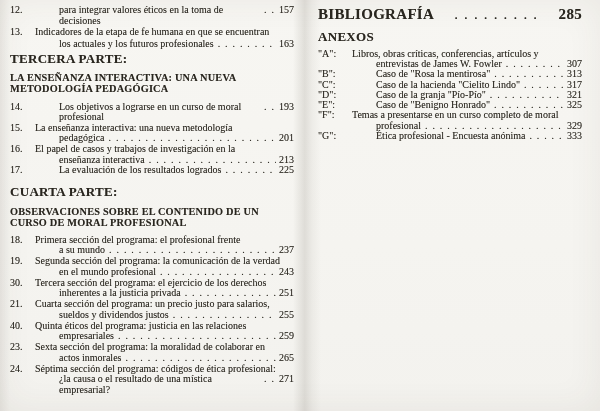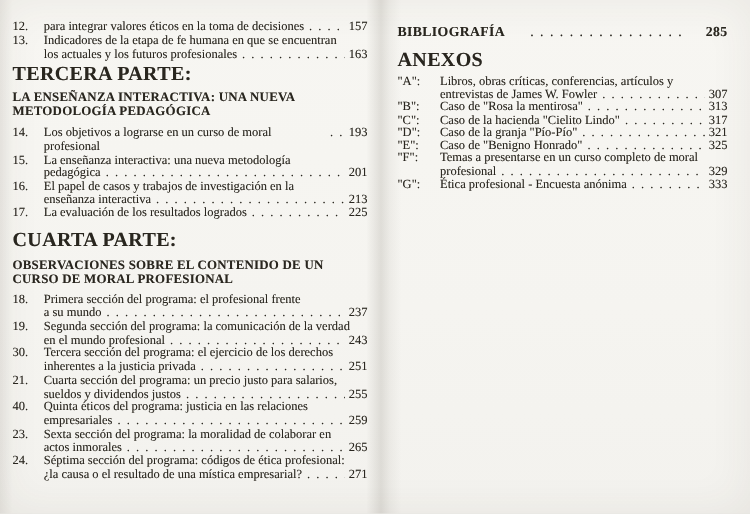--- a/index.html
+++ b/index.html
@@ -12,40 +12,40 @@
   }
   .sheet *{text-shadow:0 0 0.5px rgba(40,35,25,0.35);}
   .gutter{
     position:absolute;left:293px;top:0;width:28px;height:411px;pointer-events:none;
     background:linear-gradient(to right,rgba(70,62,48,0) 0%,rgba(70,62,48,0.13) 42%,rgba(70,62,48,0.05) 68%,rgba(70,62,48,0) 100%);
   }
   .edge-left{
     position:absolute;left:0;top:0;width:10px;height:411px;pointer-events:none;
     background:linear-gradient(to right,rgba(70,62,48,0.07),rgba(70,62,48,0));
   }
-  .col{position:absolute;top:12px;font-size:10px;line-height:10.7px;}
+  .col{position:absolute;top:0;font-size:10px;line-height:10.7px;}
   .col.left{left:10px;width:284px;}
   .col.right{left:318px;width:264px;}
 
   .entry{display:flex;align-items:flex-start;}
   .num{flex:0 0 25px;}
   .col.right .num{flex-basis:34px;}
   .body{flex:1 1 auto;min-width:0;}
   .line{display:block;}
-  .line.last{display:flex;align-items:baseline;}
+  .line.last{display:flex;align-items:baseline;margin-left:24px;}
   .txt{flex:0 1 auto;}
   .leader{
     flex:1 1 0;min-width:10px;overflow:hidden;white-space:nowrap;
     letter-spacing:1.2px;padding:0 2px 0 4px;font-weight:normal;
   }
   .pg{flex:0 0 auto;text-align:right;min-width:18px;}
 
-  .heading{font-weight:bold;font-size:16px;letter-spacing:0.3px;line-height:11px;}
+  .heading{font-weight:bold;font-size:13px;letter-spacing:0.3px;line-height:11px;}
   .subtitle{font-weight:bold;font-size:10.3px;letter-spacing:0.2px;line-height:11.4px;}
-  .summary-row{display:flex;align-items:flex-end;font-weight:bold;font-size:11px;letter-spacing:0.3px;gap:16px;}
+  .summary-row{display:flex;align-items:flex-end;font-weight:bold;font-size:15px;letter-spacing:0.3px;gap:16px;}
 
   
   #top-entries{margin-top:4px;line-height:11.2px;}
   #part3-heading{margin-top:4px;}
   #part3-title{margin-top:8px;}
   #part3-entries{margin-top:7px;line-height:10.6px;}
   #part4-heading{margin-top:10px;}
   #part4-title{margin-top:9px;}
   #part4-entries{margin-top:6px;line-height:10.75px;}
   #bibliography-row{margin-top:9px;}

